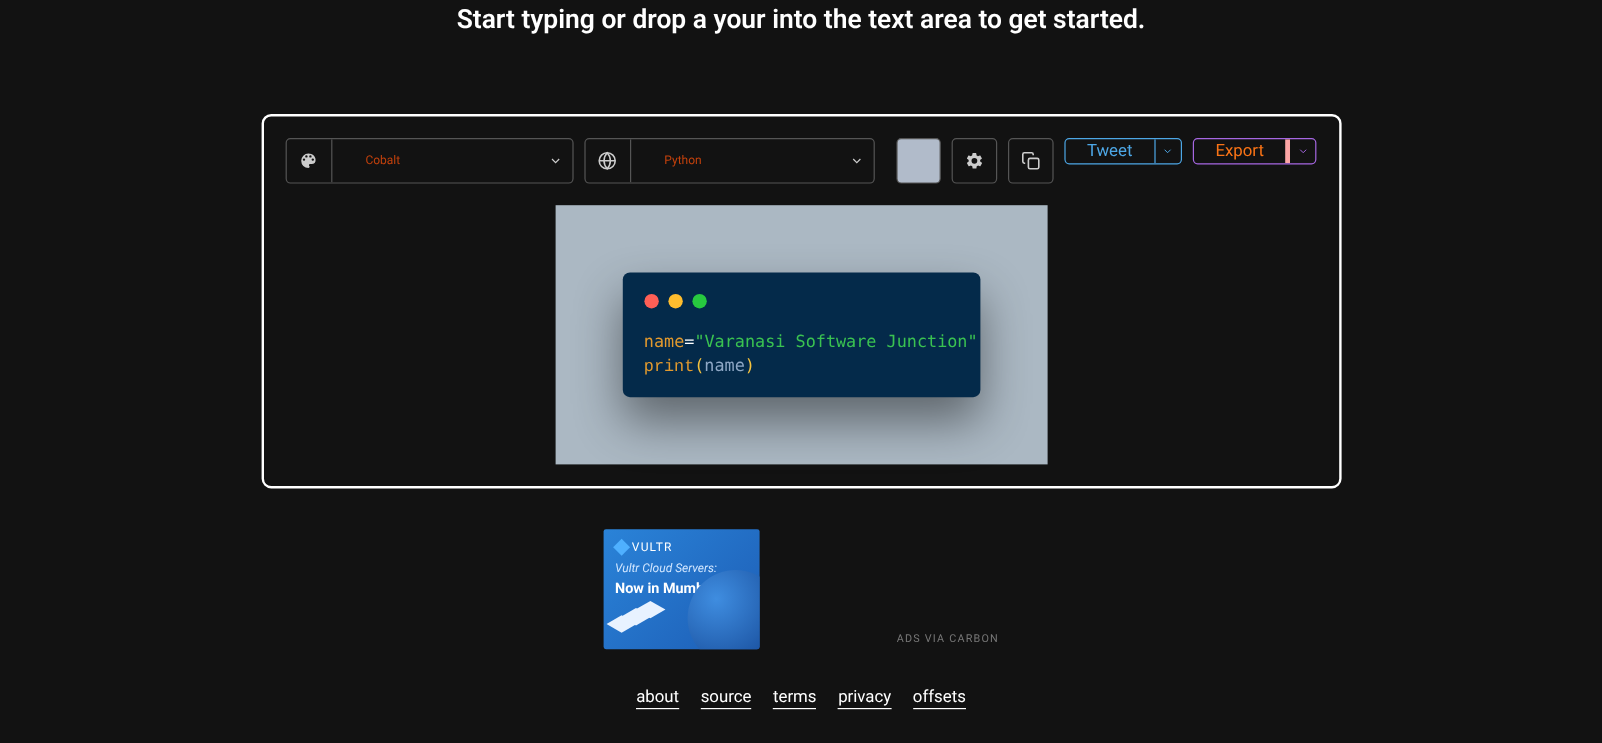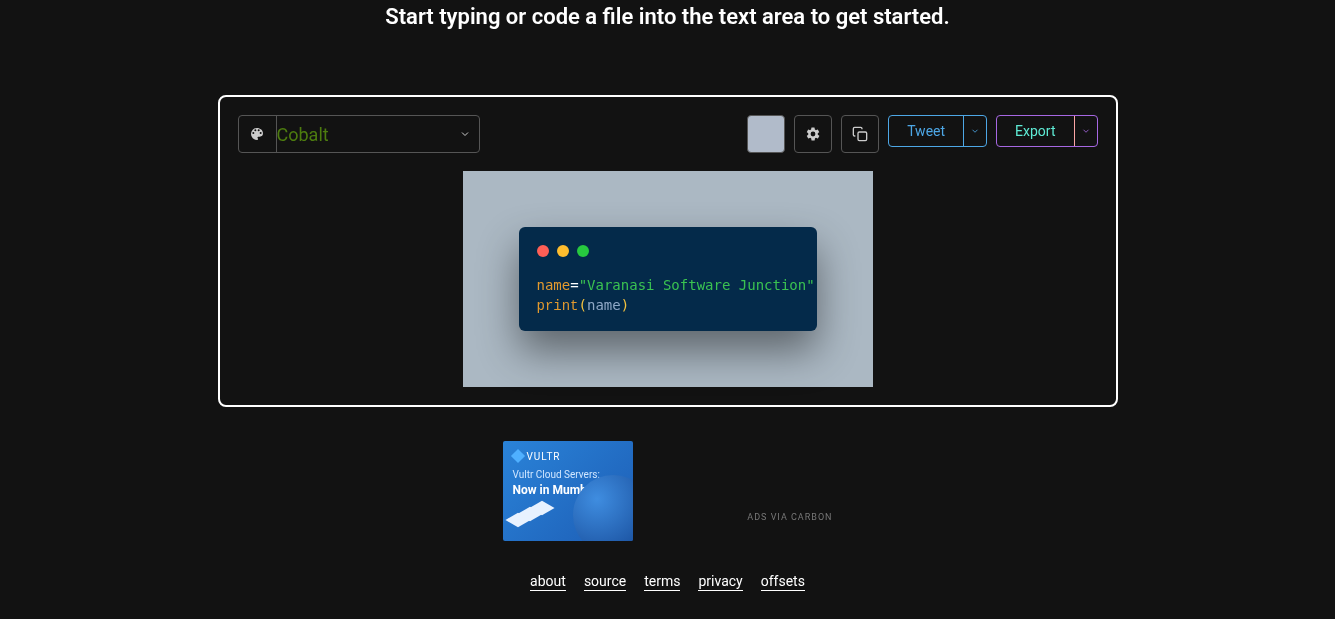--- a/index.html
+++ b/index.html
@@ -44,23 +44,23 @@
       width: 38px;
       display: flex;
       align-items: center;
       justify-content: center;
       border-right: 1px solid #555;
       color: #ccc;
     }
     .tb-select {
       background: transparent;
       border: none;
-      color: #4d7c0f;
-      font-size: 18px;
-      padding: 0 0;
+      color: #c2410c;
+      font-size: 10px;
+      padding: 0 28px;
       flex: 1;
       display: flex;
       align-items: center;
     }
     .tb-chev {
       width: 28px;
       display: flex;
       align-items: center;
       justify-content: center;
       color: #ccc;
@@ -80,32 +80,32 @@
       border-radius: 4px;
       width: 38px;
       height: 38px;
       background: #b1bbca;
     }
     .tb-btn-group {
       display: flex;
       border: 1px solid;
       border-radius: 4px;
       overflow: hidden;
-      height: 32px;
+      height: 22px;
     }
     .tb-btn-group.tweet { border-color: #4da7e6; }
     .tb-btn-group.export { border-color: #a667e2; }
     .tb-btn-main {
       padding: 0 18px;
       display: flex;
       align-items: center;
       font-size: 14px;
     }
     .tb-btn-group.tweet .tb-btn-main { color: #4da7e6; border-right: 1px solid #4da7e6; }
-    .tb-btn-group.export .tb-btn-main { color: #5eead4; border-right: 1px solid #fca5a5; }
+    .tb-btn-group.export .tb-btn-main { color: #f97316; border-right: 4px solid #fca5a5; }
     .tb-btn-drop { width: 22px; display:flex; align-items:center; justify-content:center; }
     .tb-btn-group.tweet .tb-btn-drop { color:#4da7e6; }
     .tb-btn-group.export .tb-btn-drop { color:#a667e2; }
     .theme-grp { width: 242px; }
     .lang-grp { width: 244px; }
     .spacer { flex: 1; }
 
     .preview {
       margin-top: 18px;
       display: flex;
@@ -146,66 +146,81 @@
     }
     .ad-img {
       width:130px; height:100px;
       background: linear-gradient(135deg,#2a83d8,#1d5db5);
       position:relative;
       overflow:hidden;
       border-radius:2px;
     }
     .ad-brand { position:absolute; top:10px; left:10px; font-size:10px; letter-spacing:1px; display:flex; align-items:center; gap:4px; }
     .ad-vlogo { width:10px;height:10px;background:#4fb0ff;transform:rotate(45deg); }
-    .ad-h1 { position:absolute; top:28px; left:10px; font-size:10px; color:#d0e6ff; }
+    .ad-h1 { position:absolute; top:28px; left:10px; font-size:10px; color:#d0e6ff;font-style:italic; }
     .ad-h2 { position:absolute; top:42px; left:10px; font-size:12px; font-weight:700; }
     .ad-globe { position:absolute; right:-20px; bottom:-14px; width:80px; height:80px; border-radius:50%; background:radial-gradient(circle at 30% 30%, #3f8de0, #0f3f8c); }
     .ad-cubes { position:absolute; left:8px; bottom:8px; width:42px; height:32px; }
     .cube { position:absolute; width:14px; height:14px; background:#e8f2ff; transform:rotate(45deg) skew(-15deg,-15deg); }
     .ad-txt { flex:1; font-size:12px; color:#ddd; line-height:1.5; position:relative; }
-    .ad-via { position:absolute; right:0; bottom:16px; font-size:9px; letter-spacing:1px; color:#777; }
+    .ad-via { position:absolute; right:0; bottom:0; font-size:9px; letter-spacing:1px; color:#777; }
 
     .footer {
       margin-top: 32px;
       display:flex;
       gap:18px;
       font-size:14px;
     }
     .footer a {
       color:#fff;
       text-decoration:none;
       border-bottom:1px solid #fff;
       padding-bottom:1px;
     }
     svg { display:block; }
   </style>
 </head>
 <body>
 
 <div class="hero">
-  <div>Start typing or code a file into the text area to get started.</div>
+  <div>Start typing or drop a your into the text area to get started.</div>
 </div>
 
 <div class="editor-wrap">
   <div class="toolbar">
 
     <div class="tb-group theme-grp">
       <div class="tb-icon-cell">
         <svg width="16" height="16" viewBox="0 0 24 24" fill="currentColor">
             <path d="M12 3a9 9 0 0 0 0 18c.83 0 1.5-.67 1.5-1.5 0-.39-.15-.74-.39-1.01-.23-.26-.38-.61-.38-.99 0-.83.67-1.5 1.5-1.5H16a5 5 0 0 0 5-5c0-4.42-4.03-8-9-8zm-5.5 9a1.5 1.5 0 1 1 0-3 1.5 1.5 0 0 1 0 3zm3-4a1.5 1.5 0 1 1 0-3 1.5 1.5 0 0 1 0 3zm5 0a1.5 1.5 0 1 1 0-3 1.5 1.5 0 0 1 0 3zm3 4a1.5 1.5 0 1 1 0-3 1.5 1.5 0 0 1 0 3z"></path>
           </svg>
       </div>
       <div class="tb-select">Cobalt</div>
       <div class="tb-chev">
         <svg width="12" height="12" viewBox="0 0 24 24" fill="none" stroke="currentColor" stroke-width="2">
             <polyline points="6 9 12 15 18 9"></polyline>
           </svg>
       </div>
     </div>
 
+    <div class="tb-group lang-grp">
+      <div class="tb-icon-cell">
+        <svg width="16" height="16" viewBox="0 0 24 24" fill="none" stroke="currentColor" stroke-width="2">
+            <circle cx="12" cy="12" r="10"></circle>
+            <line x1="2" y1="12" x2="22" y2="12"></line>
+            <path d="M12 2a15.3 15.3 0 0 1 4 10 15.3 15.3 0 0 1-4 10 15.3 15.3 0 0 1-4-10 15.3 15.3 0 0 1 4-10z"></path>
+          </svg>
+      </div>
+      <div class="tb-select">Python</div>
+      <div class="tb-chev">
+        <svg width="12" height="12" viewBox="0 0 24 24" fill="none" stroke="currentColor" stroke-width="2">
+            <polyline points="6 9 12 15 18 9"></polyline>
+          </svg>
+      </div>
+    </div>
 
     <div class="spacer"></div>
 
     <div class="tb-swatch"></div>
 
     <div class="tb-single">
       <span>
         <svg width="16" height="16" viewBox="0 0 24 24" fill="currentColor">
             <path d="M19.14 12.94c.04-.3.06-.61.06-.94 0-.32-.02-.64-.07-.94l2.03-1.58a.5.5 0 0 0 .12-.64l-1.92-3.32a.5.5 0 0 0-.61-.22l-2.39.96a7.03 7.03 0 0 0-1.62-.94l-.36-2.54a.5.5 0 0 0-.5-.42h-3.84a.5.5 0 0 0-.5.42l-.36 2.54c-.59.24-1.13.56-1.62.94l-2.39-.96a.5.5 0 0 0-.61.22L2.74 8.84a.5.5 0 0 0 .12.64l2.03 1.58c-.05.3-.07.62-.07.94 0 .33.02.64.06.94l-2.03 1.58a.5.5 0 0 0-.12.64l1.92 3.32c.14.24.42.34.68.22l2.39-.96c.49.38 1.03.7 1.62.94l.36 2.54c.04.24.25.42.5.42h3.84c.25 0 .46-.18.5-.42l.36-2.54a6.8 6.8 0 0 0 1.62-.94l2.39.96c.26.12.54.02.68-.22l1.92-3.32a.5.5 0 0 0-.12-.64l-2.03-1.58zM12 15.6A3.6 3.6 0 1 1 12 8.4a3.6 3.6 0 0 1 0 7.2z"></path>
           </svg>

